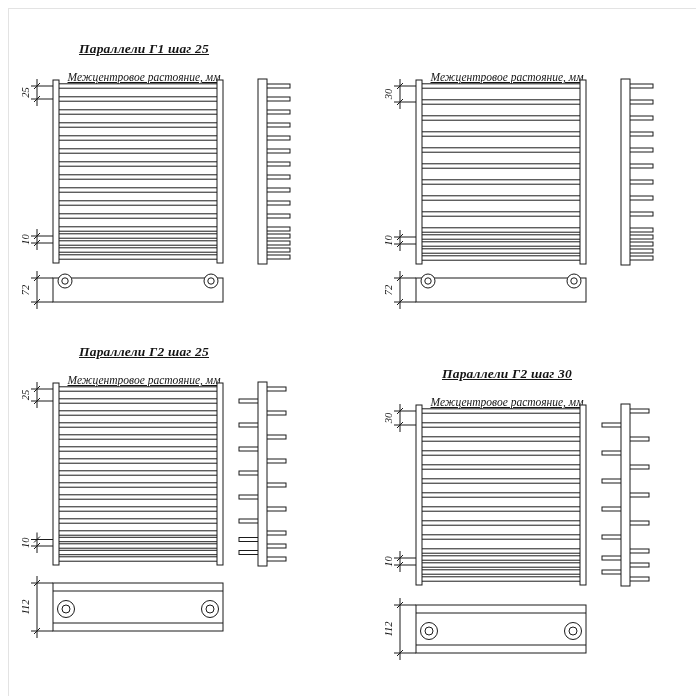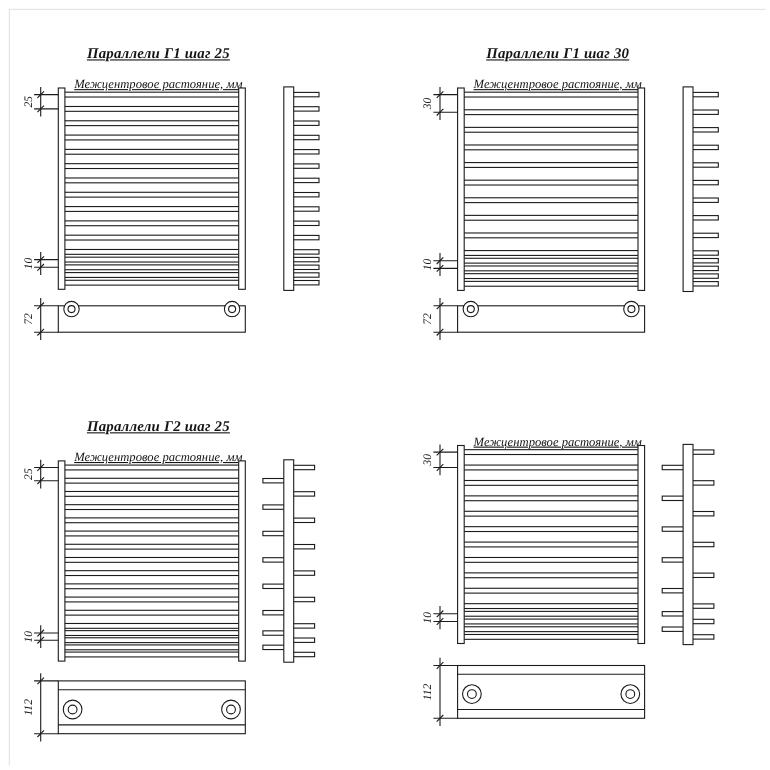--- a/index.html
+++ b/index.html
@@ -6,21 +6,21 @@
   body{
     width:700px;height:700px;background:#ffffff;position:relative;
     font-family:"Liberation Serif", serif; overflow:hidden;
   }
   .page-edge-top{position:absolute;left:8px;top:8px;width:688px;height:0;border-top:1px solid #e3e3e3;}
   .page-edge-left{position:absolute;left:8px;top:8px;height:688px;width:0;border-left:1px solid #e3e3e3;}
   .sheet{position:absolute;left:0;top:0;width:700px;height:700px;}
   .panel{position:absolute;width:340px;height:322px;}
   .panel.tl{left:18px;top:36px}
   .panel.tr{left:381px;top:36px}
-  .panel.bl{left:18px;top:375px}
+  .panel.bl{left:18px;top:339px}
   .panel.br{left:381px;top:361px}
   .panel .title{
     position:absolute;left:30px;top:5px;width:192px;text-align:center;
     font-size:13.5px;font-style:italic;font-weight:bold;color:#151515;
     text-decoration:underline;letter-spacing:.2px;white-space:nowrap;
   }
   .panel .subtitle{
     position:absolute;left:24px;top:23px;width:204px;text-align:center;
     font-size:11.5px;font-style:italic;color:#151515;
     text-decoration:underline;white-space:nowrap;margin-top:12px;
@@ -94,21 +94,20 @@
         <line x1="35" y1="242" x2="13" y2="242" stroke="#1b1b1b" stroke-width="1"></line>
         <line x1="35" y1="266" x2="13" y2="266" stroke="#1b1b1b" stroke-width="1"></line>
         <line x1="19" y1="235" x2="19" y2="273" stroke="#1b1b1b" stroke-width="1"></line>
         <line x1="16" y1="245" x2="22" y2="239" stroke="#1b1b1b" stroke-width="1"></line>
         <line x1="16" y1="269" x2="22" y2="263" stroke="#1b1b1b" stroke-width="1"></line>
         <text x="11" y="254" text-anchor="middle" font-size="10.5" font-style="italic" font-family="&quot;Liberation Serif&quot;, serif" fill="#151515" transform="rotate(-90 11 254)">72</text>
       </svg>
   </section>
 
   <section class="panel tr">
-    <div class="title">Параллели Г1 шаг 30</div>
     <div class="subtitle">Межцентровое растояние, мм</div>
     <svg class="drawing" width="340" height="322" viewBox="0 0 340 322">
         <rect x="38" y="47.8" width="164" height="4.4" fill="#fff" stroke="#1b1b1b" stroke-width="1"></rect>
         <rect x="38" y="63.8" width="164" height="4.4" fill="#fff" stroke="#1b1b1b" stroke-width="1"></rect>
         <rect x="38" y="79.8" width="164" height="4.4" fill="#fff" stroke="#1b1b1b" stroke-width="1"></rect>
         <rect x="38" y="95.8" width="164" height="4.4" fill="#fff" stroke="#1b1b1b" stroke-width="1"></rect>
         <rect x="38" y="111.8" width="164" height="4.4" fill="#fff" stroke="#1b1b1b" stroke-width="1"></rect>
         <rect x="38" y="127.8" width="164" height="4.4" fill="#fff" stroke="#1b1b1b" stroke-width="1"></rect>
         <rect x="38" y="143.8" width="164" height="4.4" fill="#fff" stroke="#1b1b1b" stroke-width="1"></rect>
         <rect x="38" y="159.8" width="164" height="4.4" fill="#fff" stroke="#1b1b1b" stroke-width="1"></rect>
@@ -224,20 +223,21 @@
         <line x1="35" y1="244" x2="13" y2="244" stroke="#1b1b1b" stroke-width="1"></line>
         <line x1="35" y1="292" x2="13" y2="292" stroke="#1b1b1b" stroke-width="1"></line>
         <line x1="19" y1="237" x2="19" y2="299" stroke="#1b1b1b" stroke-width="1"></line>
         <line x1="16" y1="247" x2="22" y2="241" stroke="#1b1b1b" stroke-width="1"></line>
         <line x1="16" y1="295" x2="22" y2="289" stroke="#1b1b1b" stroke-width="1"></line>
         <text x="11" y="268" text-anchor="middle" font-size="10.5" font-style="italic" font-family="&quot;Liberation Serif&quot;, serif" fill="#151515" transform="rotate(-90 11 268)">112</text>
       </svg>
   </section>
 
   <section class="panel br">
+    <div class="title">Параллели Г2 шаг 30</div>
     <div class="subtitle">Межцентровое растояние, мм</div>
     <svg class="drawing" width="340" height="322" viewBox="0 0 340 322">
         <rect x="38" y="47.8" width="164" height="4.4" fill="#fff" stroke="#1b1b1b" stroke-width="1"></rect>
         <rect x="38" y="61.8" width="164" height="4.4" fill="#fff" stroke="#1b1b1b" stroke-width="1"></rect>
         <rect x="38" y="75.8" width="164" height="4.4" fill="#fff" stroke="#1b1b1b" stroke-width="1"></rect>
         <rect x="38" y="89.8" width="164" height="4.4" fill="#fff" stroke="#1b1b1b" stroke-width="1"></rect>
         <rect x="38" y="103.8" width="164" height="4.4" fill="#fff" stroke="#1b1b1b" stroke-width="1"></rect>
         <rect x="38" y="117.8" width="164" height="4.4" fill="#fff" stroke="#1b1b1b" stroke-width="1"></rect>
         <rect x="38" y="131.8" width="164" height="4.4" fill="#fff" stroke="#1b1b1b" stroke-width="1"></rect>
         <rect x="38" y="145.8" width="164" height="4.4" fill="#fff" stroke="#1b1b1b" stroke-width="1"></rect>

